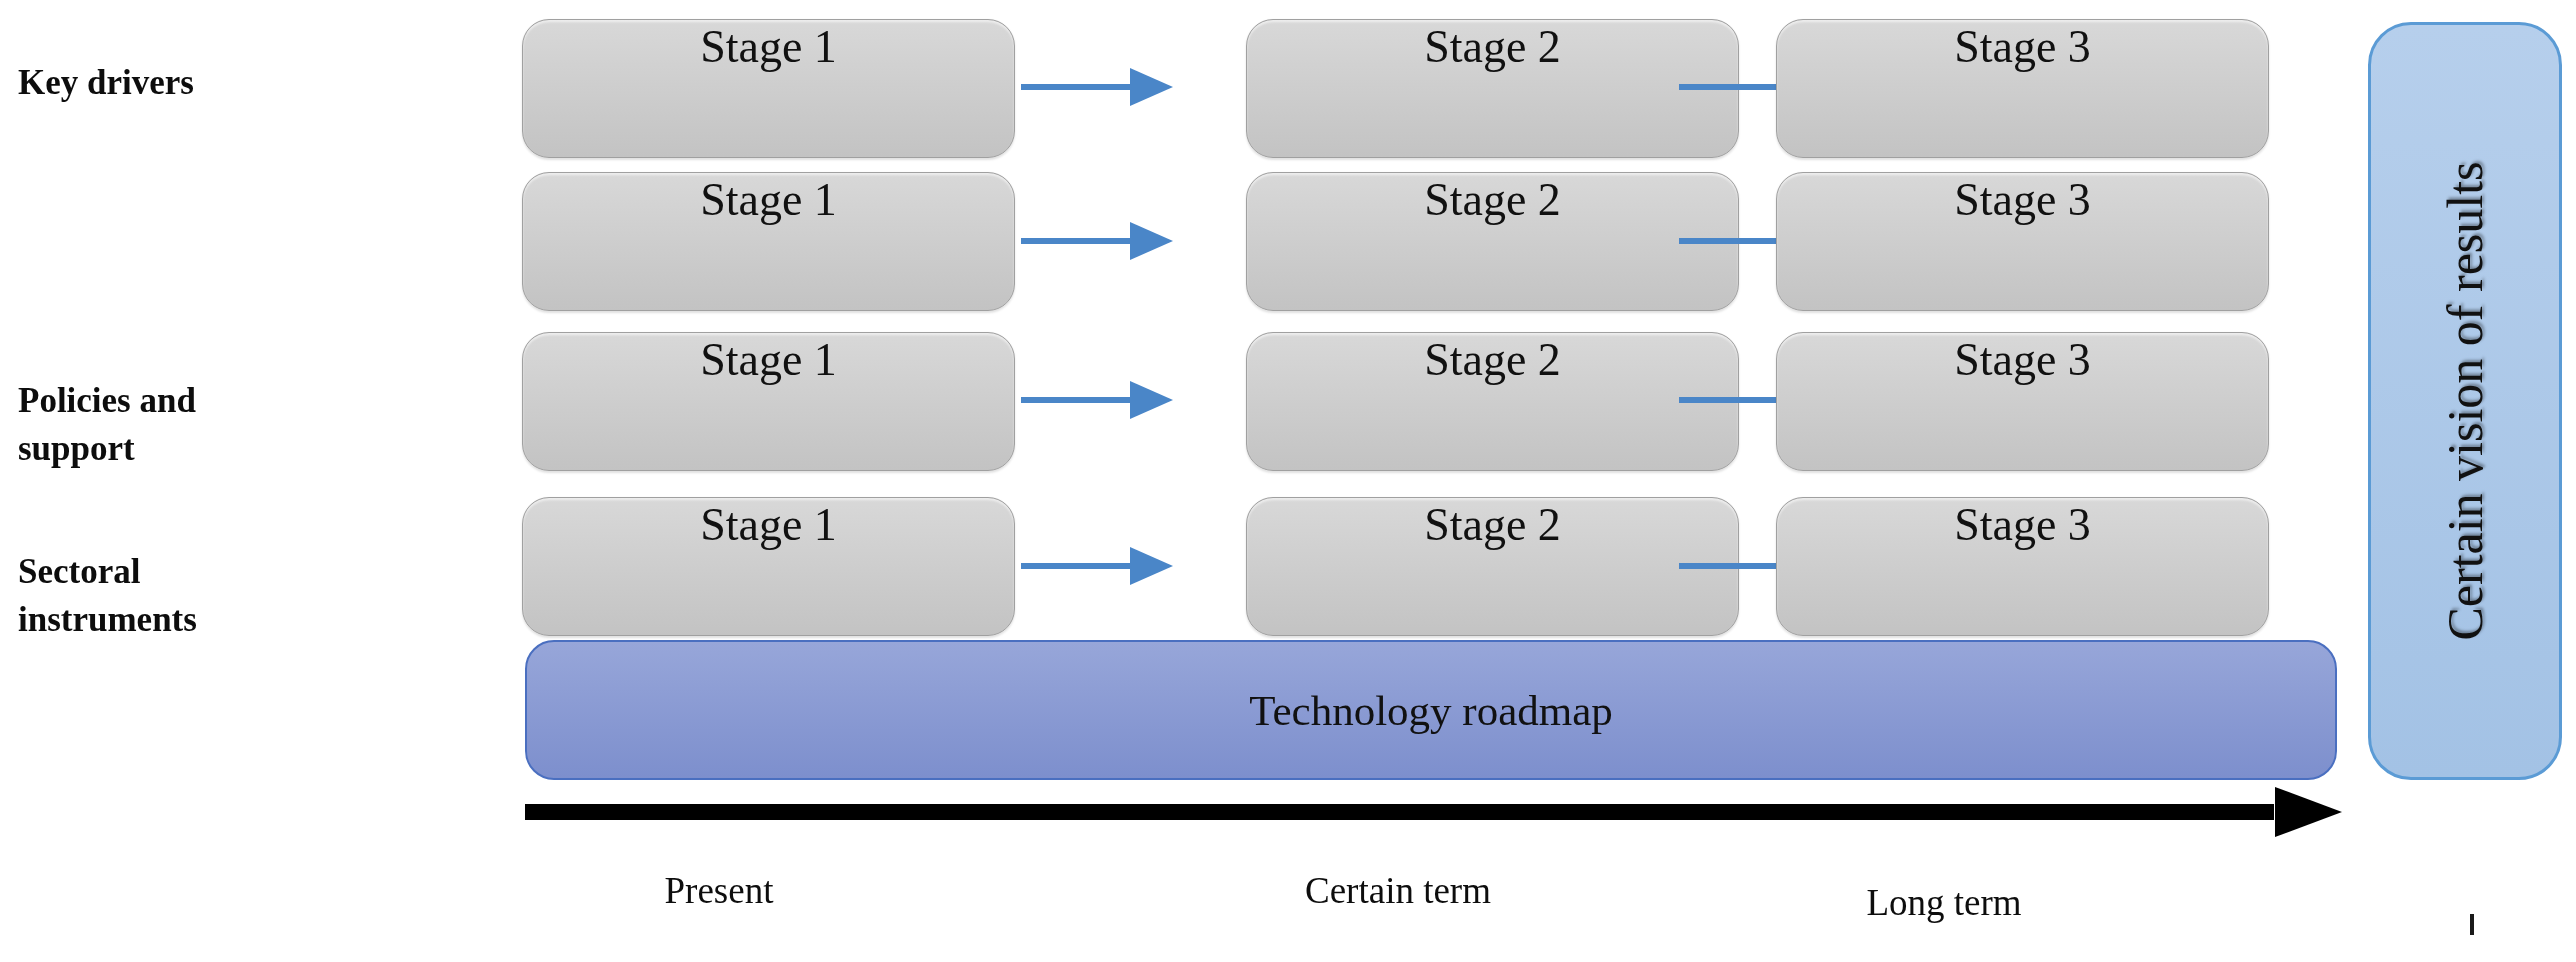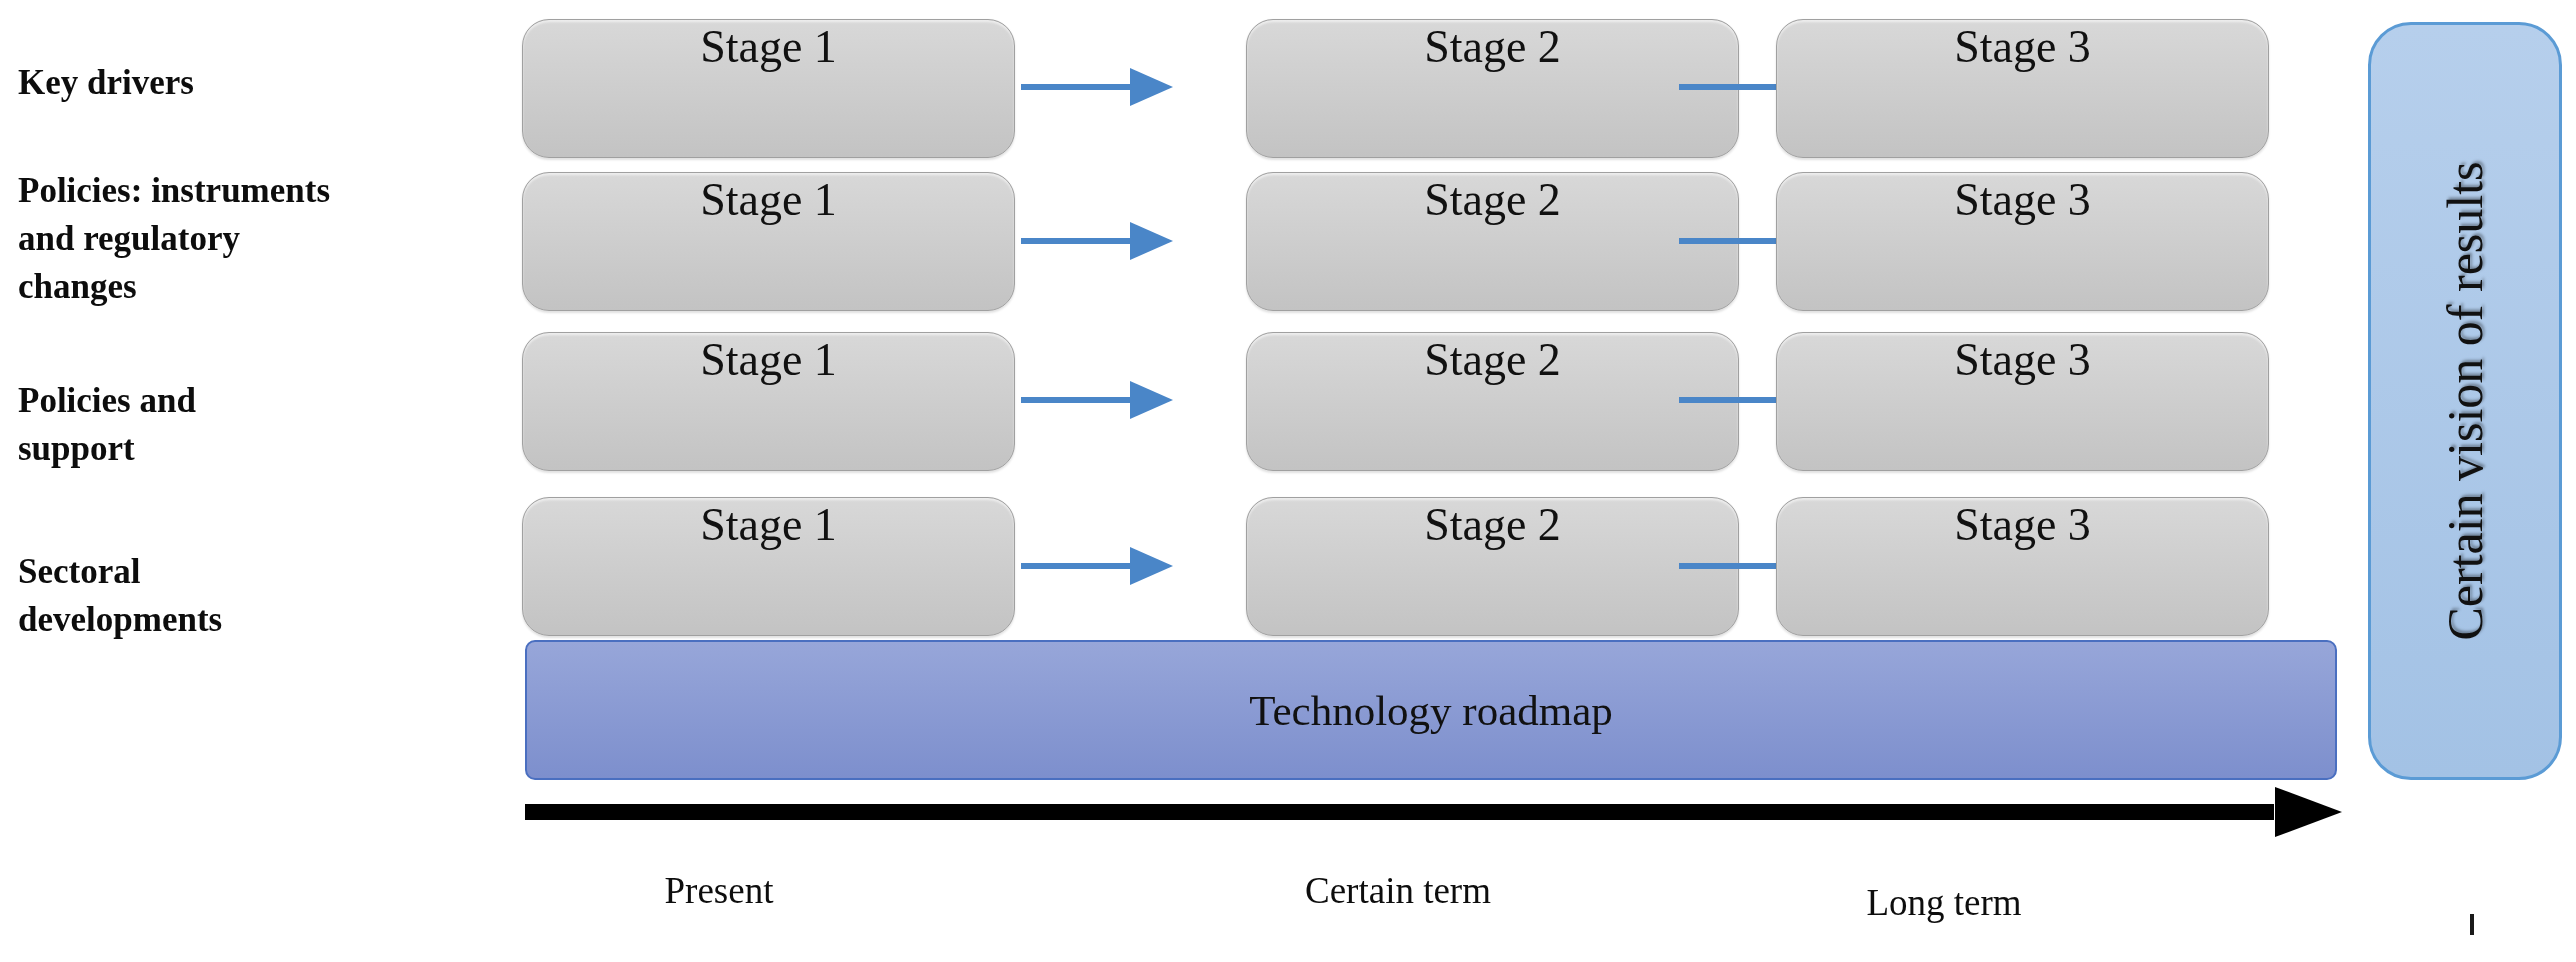--- a/index.html
+++ b/index.html
@@ -43,21 +43,21 @@
     border-top:19px solid transparent;border-bottom:19px solid transparent;
     border-left:43px solid var(--arrow-blue,#4a86c8);
   }
   .g0{left:1021px;width:152px}
   .g1{left:1679px;width:148px}
   .ar0{top:68px}.ar1{top:222px}.ar2{top:381px}.ar3{top:547px}
 
   
   .roadmap-bar{
     position:absolute;left:525px;top:640px;width:1812px;height:140px;
-    border-radius:10px;box-sizing:border-box;
+    border-radius:29px;box-sizing:border-box;
     background:linear-gradient(180deg,var(--bar-top,#97a6d9) 0%,var(--bar-bottom,#7d8fcd) 100%);
     border:2.2px solid var(--bar-border,#4a6fc0);
     display:flex;align-items:center;justify-content:center;
     font-size:43px;
   }
 
   
   .vision-box{
     position:absolute;left:2368px;top:22px;width:194px;height:758px;
     border-radius:43px;box-sizing:border-box;
@@ -90,27 +90,24 @@
 
   
   .tick{position:absolute;left:2470px;top:914px;width:3.7px;height:34px;background:#1a1a1a;}
 </style>
 </head>
 <body>
 
 <div class="canvas">
 
   <div class="row-label rl-0">Key drivers</div>
-  <div class="row-label rl-1">Policies: instruments
-and regulatory
-changes</div>
   <div class="row-label rl-2">Policies and
 support</div>
   <div class="row-label rl-3">Sectoral
-developments</div>
+instruments</div>
 
   <div class="stage-box r0 c0">
       <span>Stage 1</span>
     </div>
   <div class="h-arrow ar0 g0">
       <div class="shaft"></div>
       <div class="head"></div>
     </div>
   <div class="stage-box r0 c1">
       <span>Stage 2</span>

